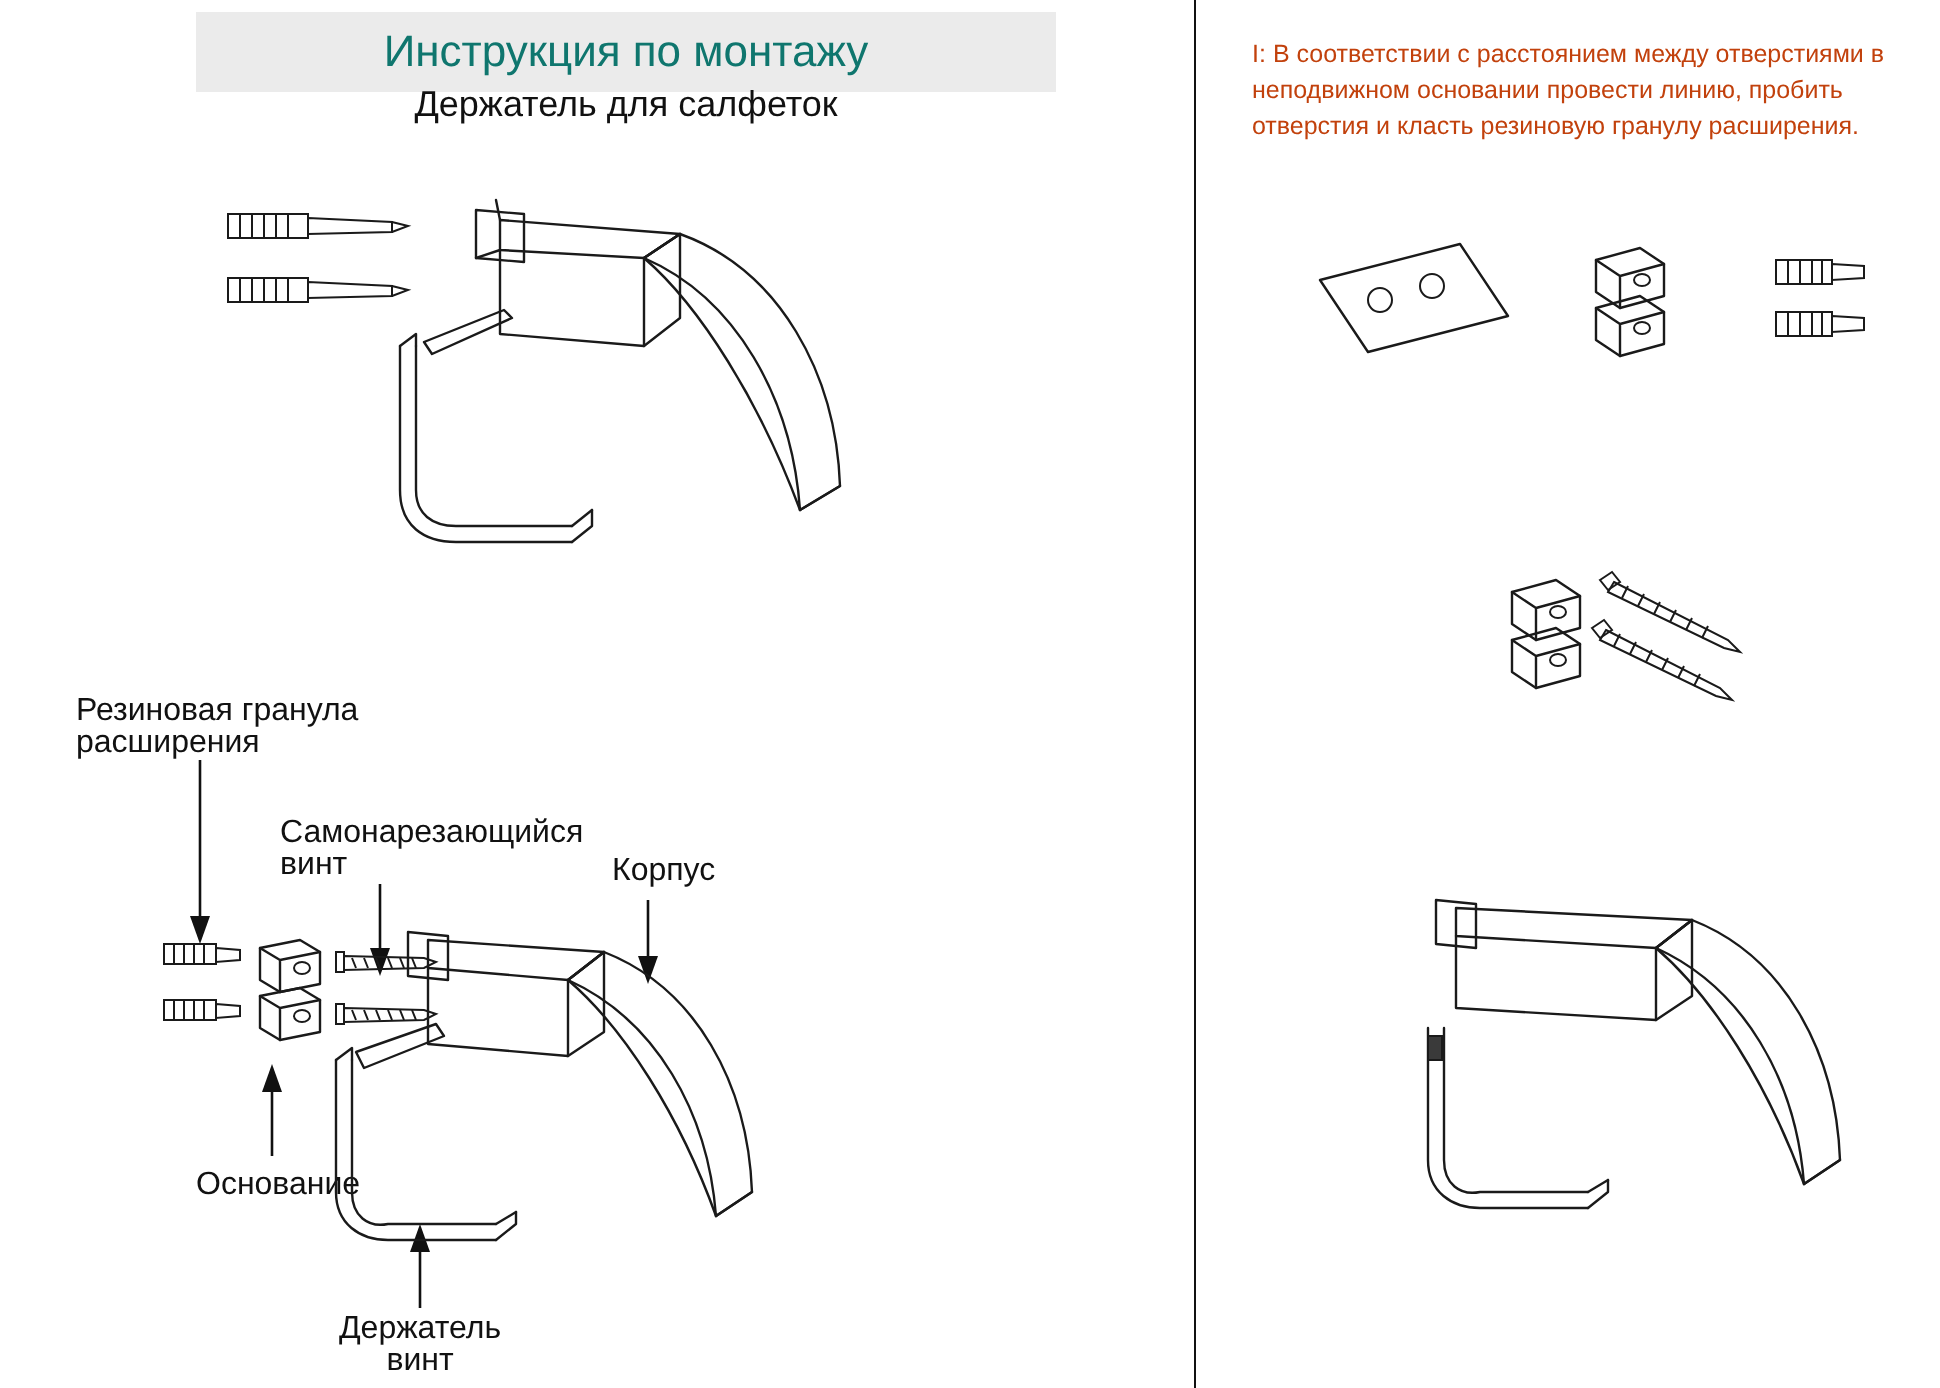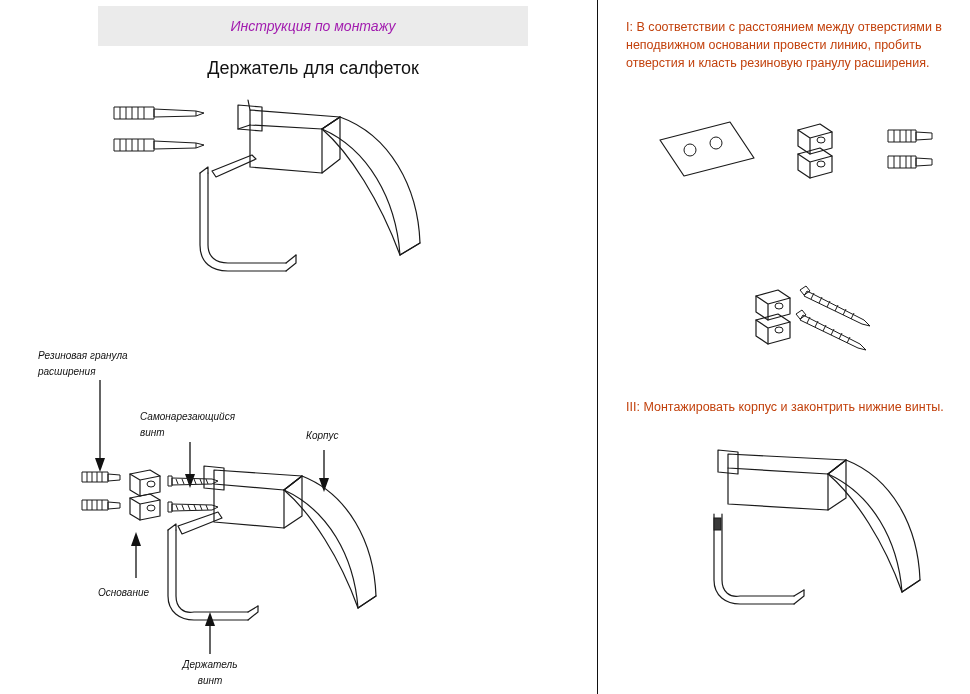--- a/index.html
+++ b/index.html
@@ -38,41 +38,39 @@
     left: 98px;
     top: 6px;
     width: 430px;
     height: 40px;
     background: #ebebeb;
     display: flex;
     align-items: center;
     justify-content: center;
   }
   .title-banner span {
-    font-size: 14px;
-    color: #a21caf;
-    font-style: italic;
+    font-size: 22px;
+    color: #0f766e;
   }
 
   .subtitle {
     position: absolute;
     left: 98px;
-    top: 58px;
+    top: 42px;
     width: 430px;
     text-align: center;
     font-size: 18px;
     color: #111;
   }
 
   .lbl {
     position: absolute;
-    font-size: 10px;
+    font-size: 16px;
     color: #111;
     line-height: 16px;
-    font-style: italic;
   }
 
   
   .step-text {
     position: absolute;
     font-size: 12.5px;
     line-height: 18px;
     color: #c2410c;
   }
 
@@ -317,24 +315,20 @@
         <path class="ln-thin" d="M60 8 L 66 4 L 70 9 L 64 13 Z"></path>
         <path class="ln-thin" d="M67 9 L 124 38 L 130 44 L 122 42 L 64 14 Z"></path>
         <path class="ln-thin" d="M74 11 L 71 17 M82 15 L 79 21 M90 19 L 87 25 M98 23 L 95 29 M106 27 L 103 33 M114 31 L 111 37"></path>
         <path class="ln-thin" d="M56 32 L 62 28 L 66 33 L 60 37 Z"></path>
         <path class="ln-thin" d="M63 33 L 120 62 L 126 68 L 118 66 L 60 38 Z"></path>
         <path class="ln-thin" d="M70 35 L 67 41 M78 39 L 75 45 M86 43 L 83 49 M94 47 L 91 53 M102 51 L 99 57 M110 55 L 107 61"></path>
       </g>
     </svg>
   </div>
 
-  <div class="step-text" style="left:626px; top:398px; width:340px;">
-    <span>III:</span>
-    <span>Монтажировать корпус и законтрить нижние винты.</span>
-  </div>
 
   <div class="drw" style="left:700px; top:440px;">
     <svg width="260" height="200" viewBox="0 0 260 200">
 
       <path class="ln" d="M146 20 C 192 38, 218 86, 220 140 L 202 152 C 198 100, 172 54, 128 34 Z"></path>
       <path class="ln" d="M146 20 L 128 34"></path>
       <path class="ln" d="M220 140 L 202 152"></path>
       <path class="ln" d="M128 34 C 156 58, 184 102, 202 152"></path>
       <path class="ln" d="M28 14 L 146 20 L 128 34 L 28 28 Z"></path>
       <path class="ln" d="M28 28 L 28 64 L 128 70 L 128 34"></path>

